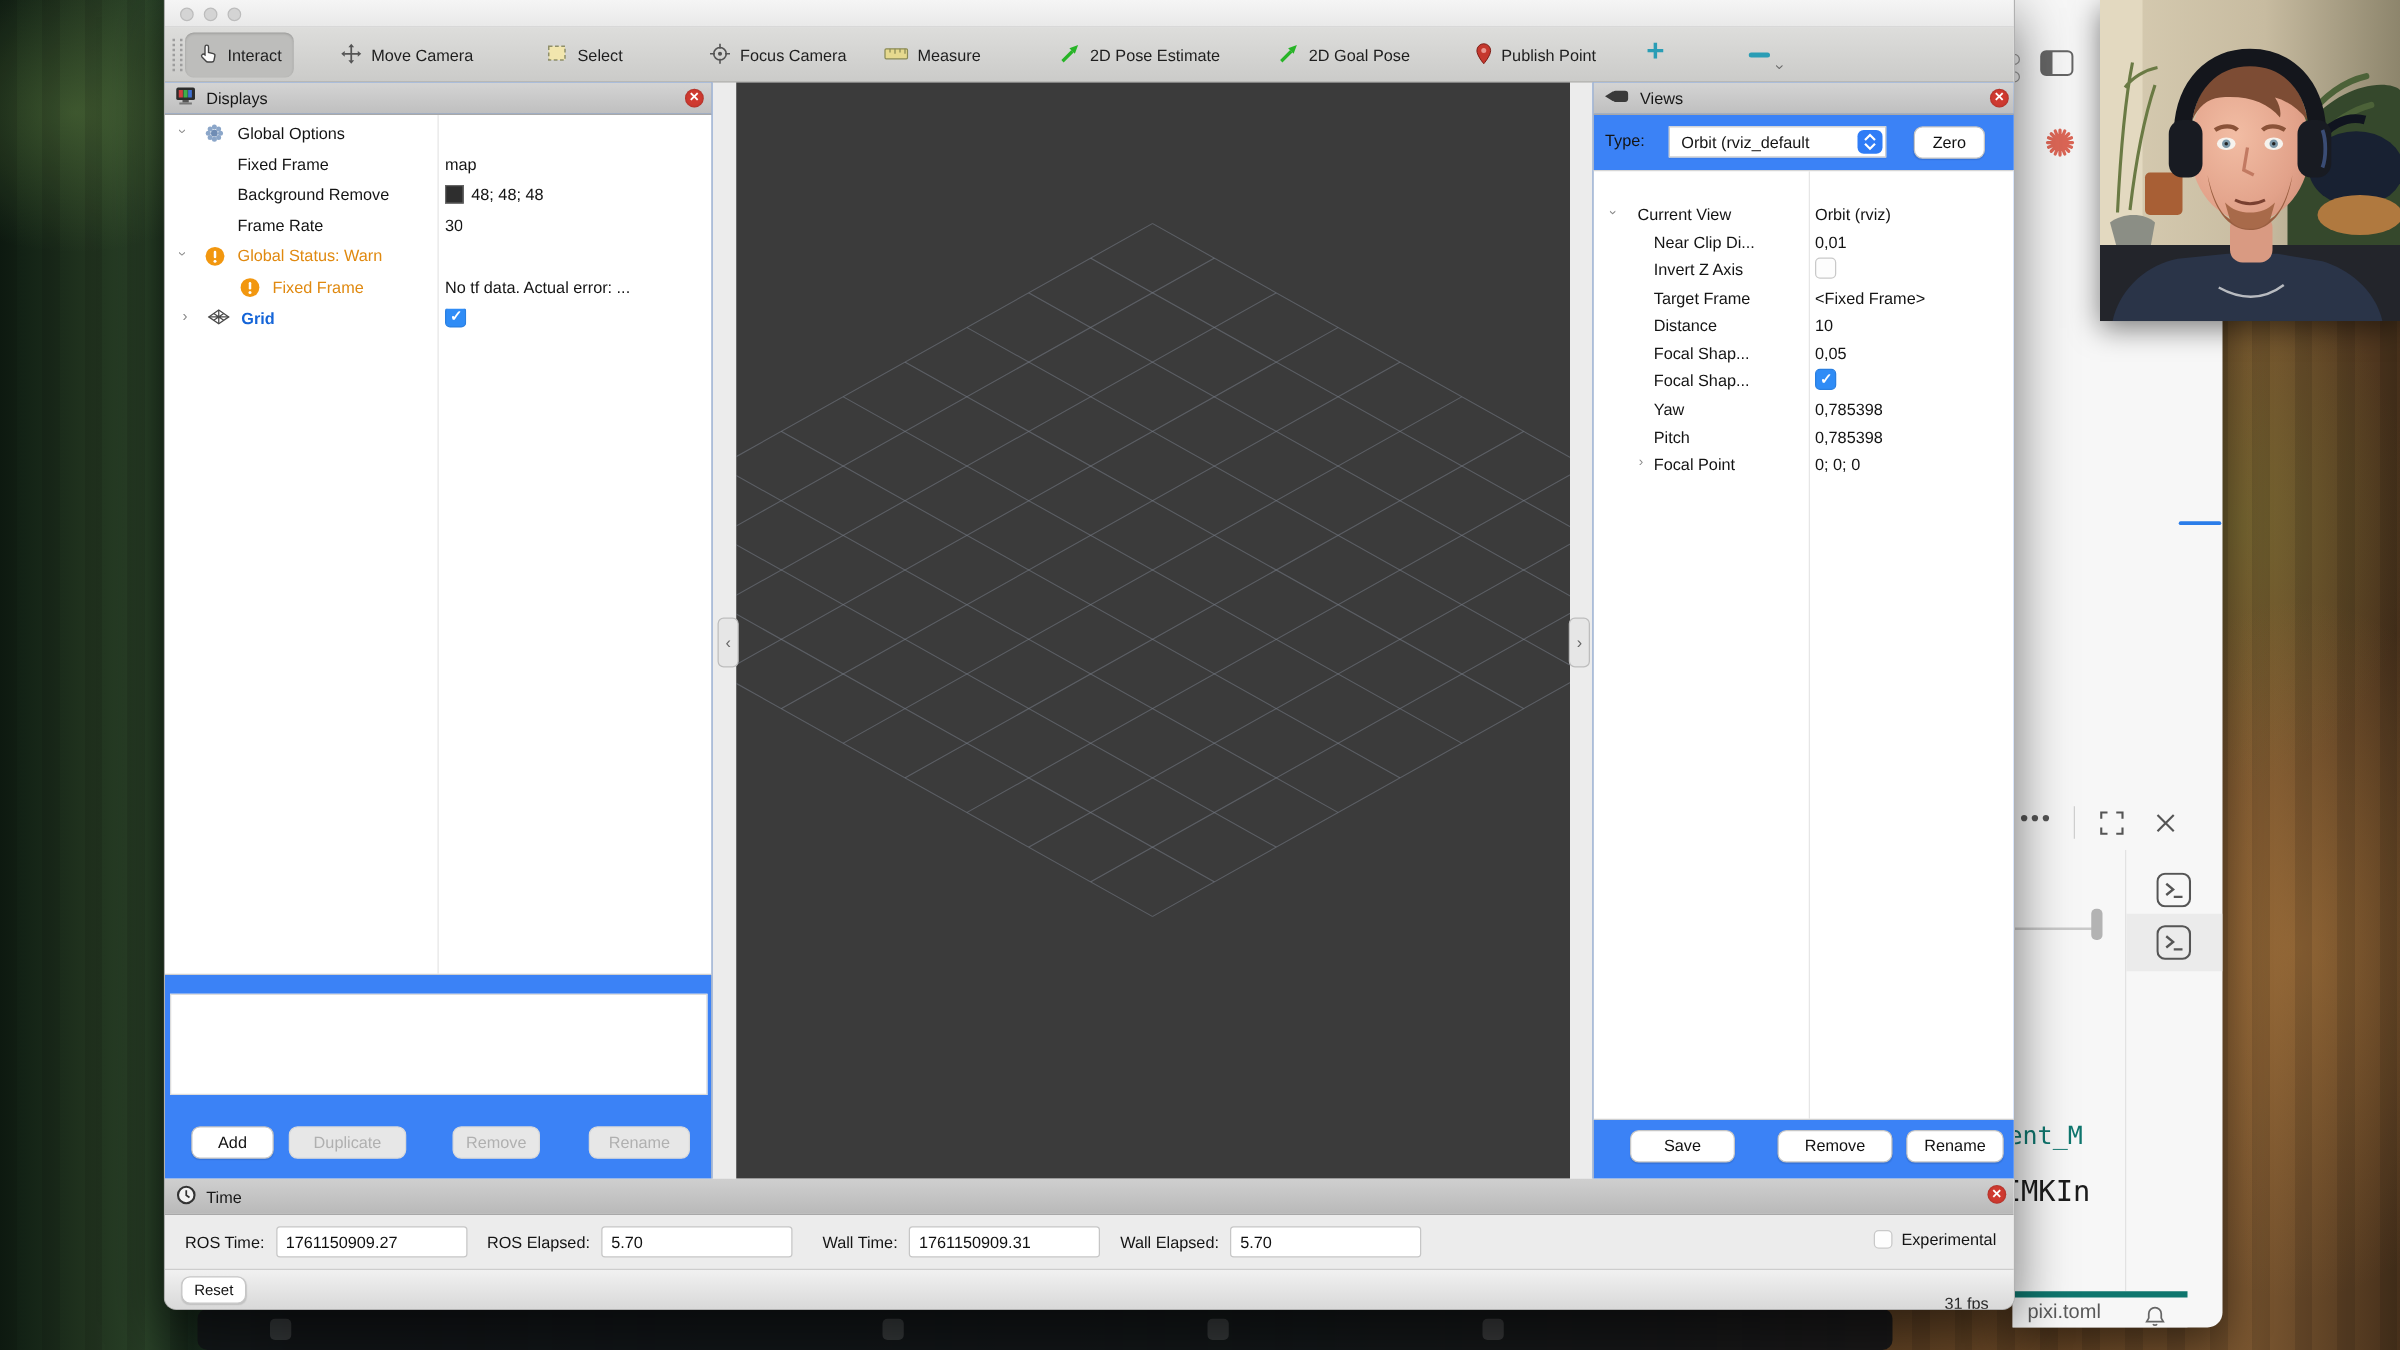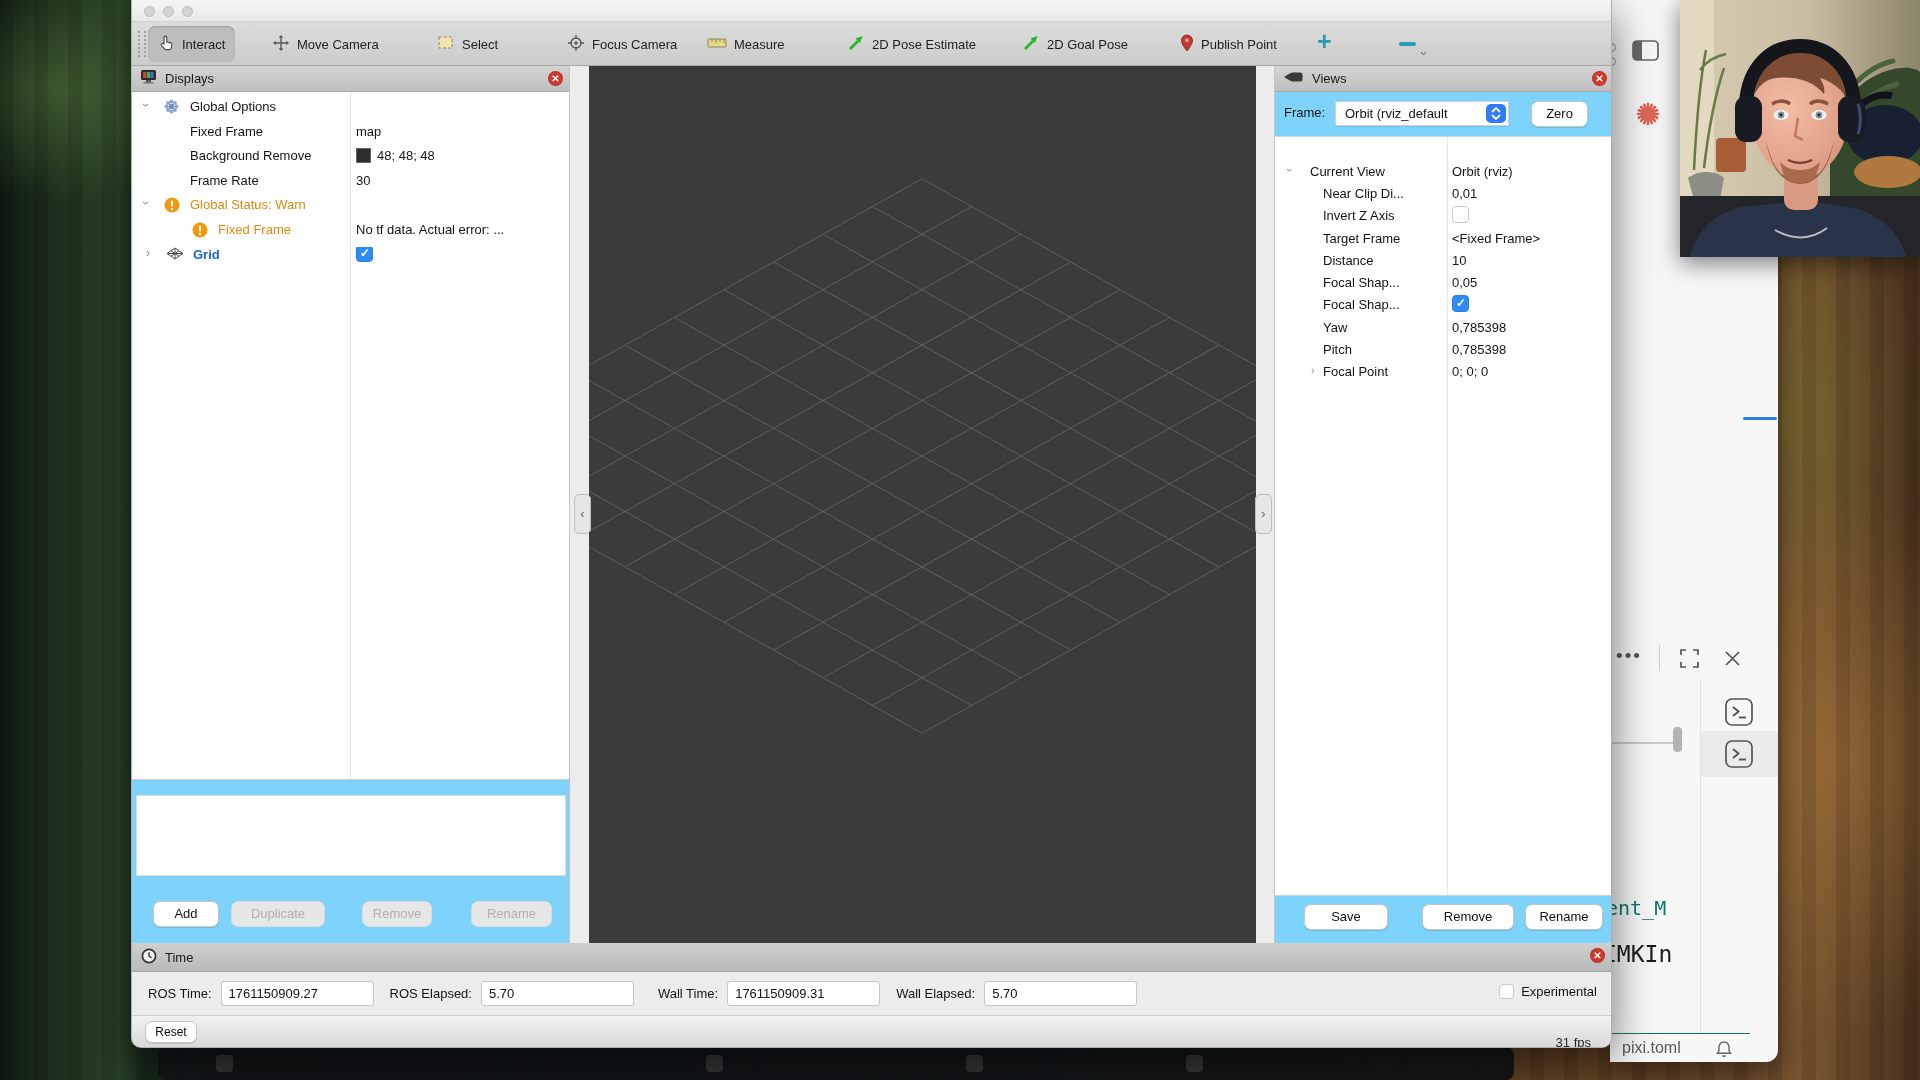--- a/index.html
+++ b/index.html
@@ -35,21 +35,21 @@
   .cw-expand{position:absolute;left:68px;top:647px;}
   .cw-close{position:absolute;left:112px;top:648px;}
   .cw-sliderline{position:absolute;left:2px;top:742px;width:64px;height:2px;background:#c9c9c9;}
   .cw-thumb{position:absolute;left:63px;top:727px;width:9px;height:25px;background:#b3b3b3;border-radius:4px;}
   .cw-vdiv{position:absolute;left:90px;top:680px;width:1px;height:353px;background:#e2e2e2;}
   .cw-hl{position:absolute;left:91px;top:731px;width:77px;height:46px;background:#ebebeb;}
   .cw-term1{position:absolute;left:115px;top:698px;}
   .cw-term2{position:absolute;left:115px;top:740px;}
   .cw-t1{position:absolute;left:-4px;top:896px;font-family:"DejaVu Sans Mono",monospace;font-size:20px;color:#0f766e;white-space:nowrap;}
   .cw-t2{position:absolute;left:-7px;top:941px;font-family:"DejaVu Sans Mono",monospace;font-size:23px;color:#1c1c1c;white-space:nowrap;}
-  .cw-status{position:absolute;left:0;top:1033px;width:140px;height:29px;border-top:1px solid #0f766e;
+  .cw-status{position:absolute;left:0;top:1033px;width:140px;height:29px;border-top:5px solid #0f766e;
     display:flex;align-items:center;background:#f7f7f7;}
   .cw-file{margin-left:12px;font-size:16px;color:#5a5a5a;}
   .cw-bell{position:absolute;right:16px;top:5px;}
 
   
   .webcam{position:absolute;left:1680px;top:0;width:240px;height:257px;z-index:3;overflow:hidden;
     box-shadow:0 6px 22px rgba(0,0,0,.5);}
 
   
   .rviz{position:absolute;left:131px;top:0;width:1481px;height:1048px;background:#ececec;z-index:2;
@@ -63,21 +63,21 @@
     background:linear-gradient(#dddddb,#cbcbc9);border-bottom:1px solid #a9a9a7;}
   .tb-handle{position:absolute;left:6px;top:9px;width:8px;height:26px;
     border-left:2px dotted #9d9d9d;border-right:2px dotted #9d9d9d;}
   .tool{position:absolute;top:4px;height:36px;display:flex;align-items:center;gap:7px;
     padding:0 10px;border-radius:7px;font-size:13px;color:#1e1e1e;cursor:default;}
   .tool.sel{background:#bdbdbb;box-shadow:inset 0 1px 2px rgba(0,0,0,.18);}
   .tool-plus{position:absolute;left:1185px;top:5px;font-size:25px;font-weight:700;color:#2a9db5;}
   .tool-minus{position:absolute;left:1267px;top:20px;width:17px;height:4px;background:#2a9db5;border-radius:2px;}
   .tool-chev{position:absolute;left:1290px;top:24px;color:#6a6a6a;font-size:13px;transform:rotate(90deg);}
 
-  .panel{position:absolute;top:66px;height:877px;background:#7dd3fc;}
+  .panel{position:absolute;top:66px;height:877px;background:#3b82f6;}
   .phdr{position:absolute;left:0;top:0;width:100%;height:26px;
     background:linear-gradient(#d4d4d4,#bfbfbf);border-bottom:1px solid #a8a8a8;
     display:flex;align-items:center;font-size:13px;color:#181818;}
   .phdr .ttl{margin-left:8px;}
   .closebtn{position:absolute;right:6px;top:5px;width:15px;height:15px;border-radius:50%;background:#cf3a30;
     color:#fff;font-size:10px;line-height:15px;text-align:center;font-weight:700;box-shadow:inset 0 0 2px rgba(0,0,0,.3);}
 
   .dpanel{left:0;width:438px;border-right:1px solid #c4c4c4;}
   .dtree{position:absolute;left:0;top:26px;width:100%;height:688px;background:#fff;border-bottom:1px solid #cfcfcf;}
   .coldiv{position:absolute;left:218px;top:0;bottom:0;width:1px;background:#e6e6e6;}
@@ -372,21 +372,21 @@
     <div class="panel vpanel">
       <div class="phdr">
         <span style="margin-left:8px"><svg width="21" height="12">
               <path d="M1 6L7.5 2v8z" fill="#3a3a3a"></path>
               <rect x="7" y="1.5" width="12.5" height="9" rx="2.5" fill="#3a3a3a"></rect>
             </svg></span>
         <span class="ttl">Views</span>
         <span class="closebtn">✕</span>
       </div>
       <div class="typerow">
-        <span class="typelab">Frame:</span>
+        <span class="typelab">Type:</span>
         <div class="dropdown">
           <span>Orbit (rviz_default</span>
           <span class="stepper"><svg width="20" height="19" fill="none" stroke="#fff" stroke-width="1.8">
                 <path d="M6 8l4-4 4 4M6 11l4 4 4-4"></path>
               </svg></span>
         </div>
         <div class="btn zerobtn">Zero</div>
       </div>
       <div class="vtree">
         <div class="coldiv"></div>

